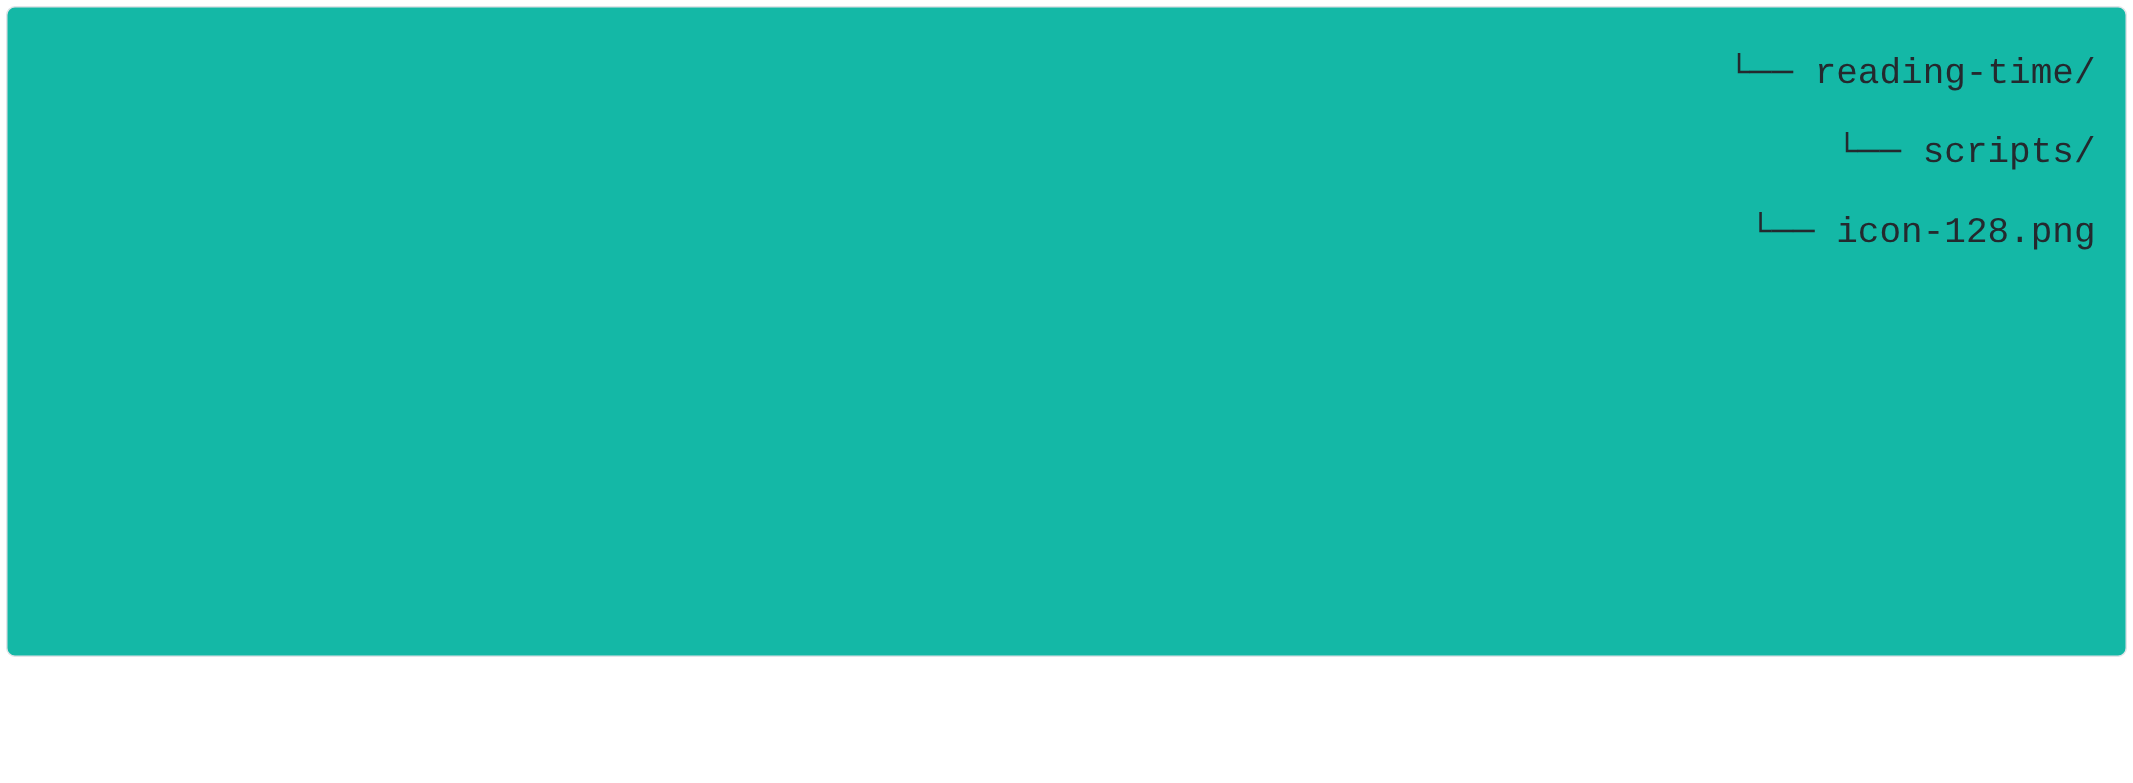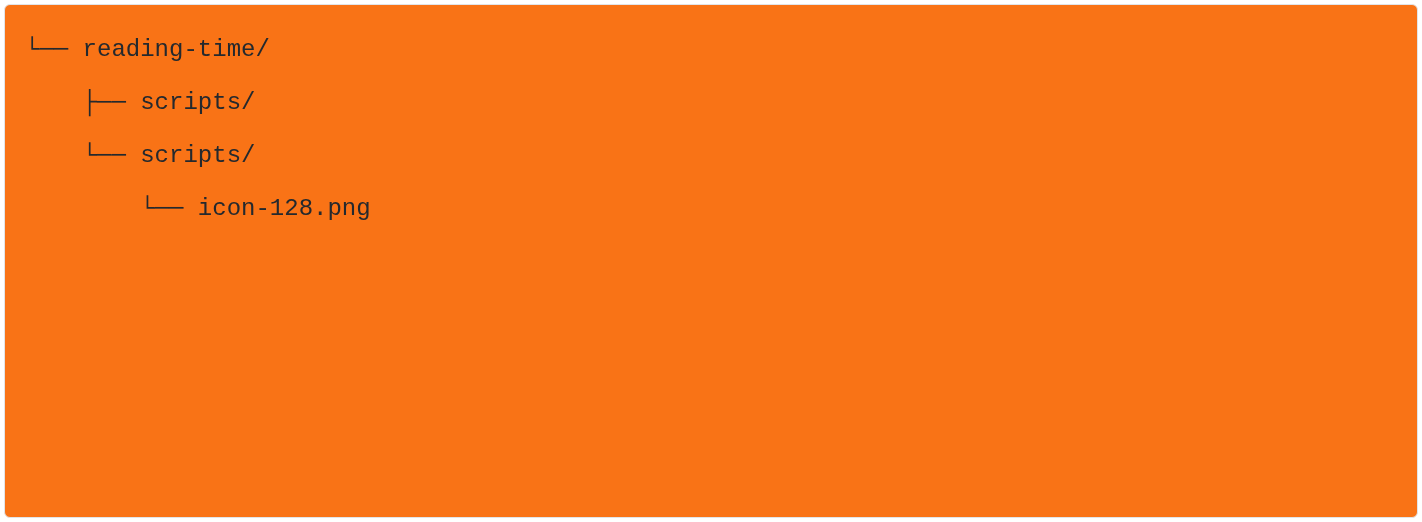--- a/index.html
+++ b/index.html
@@ -6,37 +6,37 @@
       margin: 0;
       padding: 0;
       box-sizing: border-box;
     }
     body {
       background: #ffffff;
       padding: 4px;
       font-family: ui-monospace, SFMono-Regular, "SF Mono", Menlo, Consolas, "Liberation Mono", monospace;
     }
     .code-block {
-      background: #f97316;
+      background: #14b8a6;
       border: 1px solid #e1e4e8;
       border-radius: 6px;
       padding: 18px 20px;
       width: 1414px;
-      height: 514px;
+      height: 434px;
       overflow: hidden;
+      text-align: right;
     }
     .tree-line {
       font-size: 24px;
       line-height: 53px;
       color: #24292e;
       white-space: pre;
       font-family: ui-monospace, SFMono-Regular, "SF Mono", Menlo, Consolas, "Liberation Mono", monospace;
     }
   </style>
 </head>
 <body>
 
 <div class="code-block">
   <div class="tree-line">└── reading-time/</div>
-  <div class="tree-line">    ├── scripts/</div>
   <div class="tree-line">    └── scripts/</div>
   <div class="tree-line">        └── icon-128.png</div>
 </div>
 
 </body></html>

